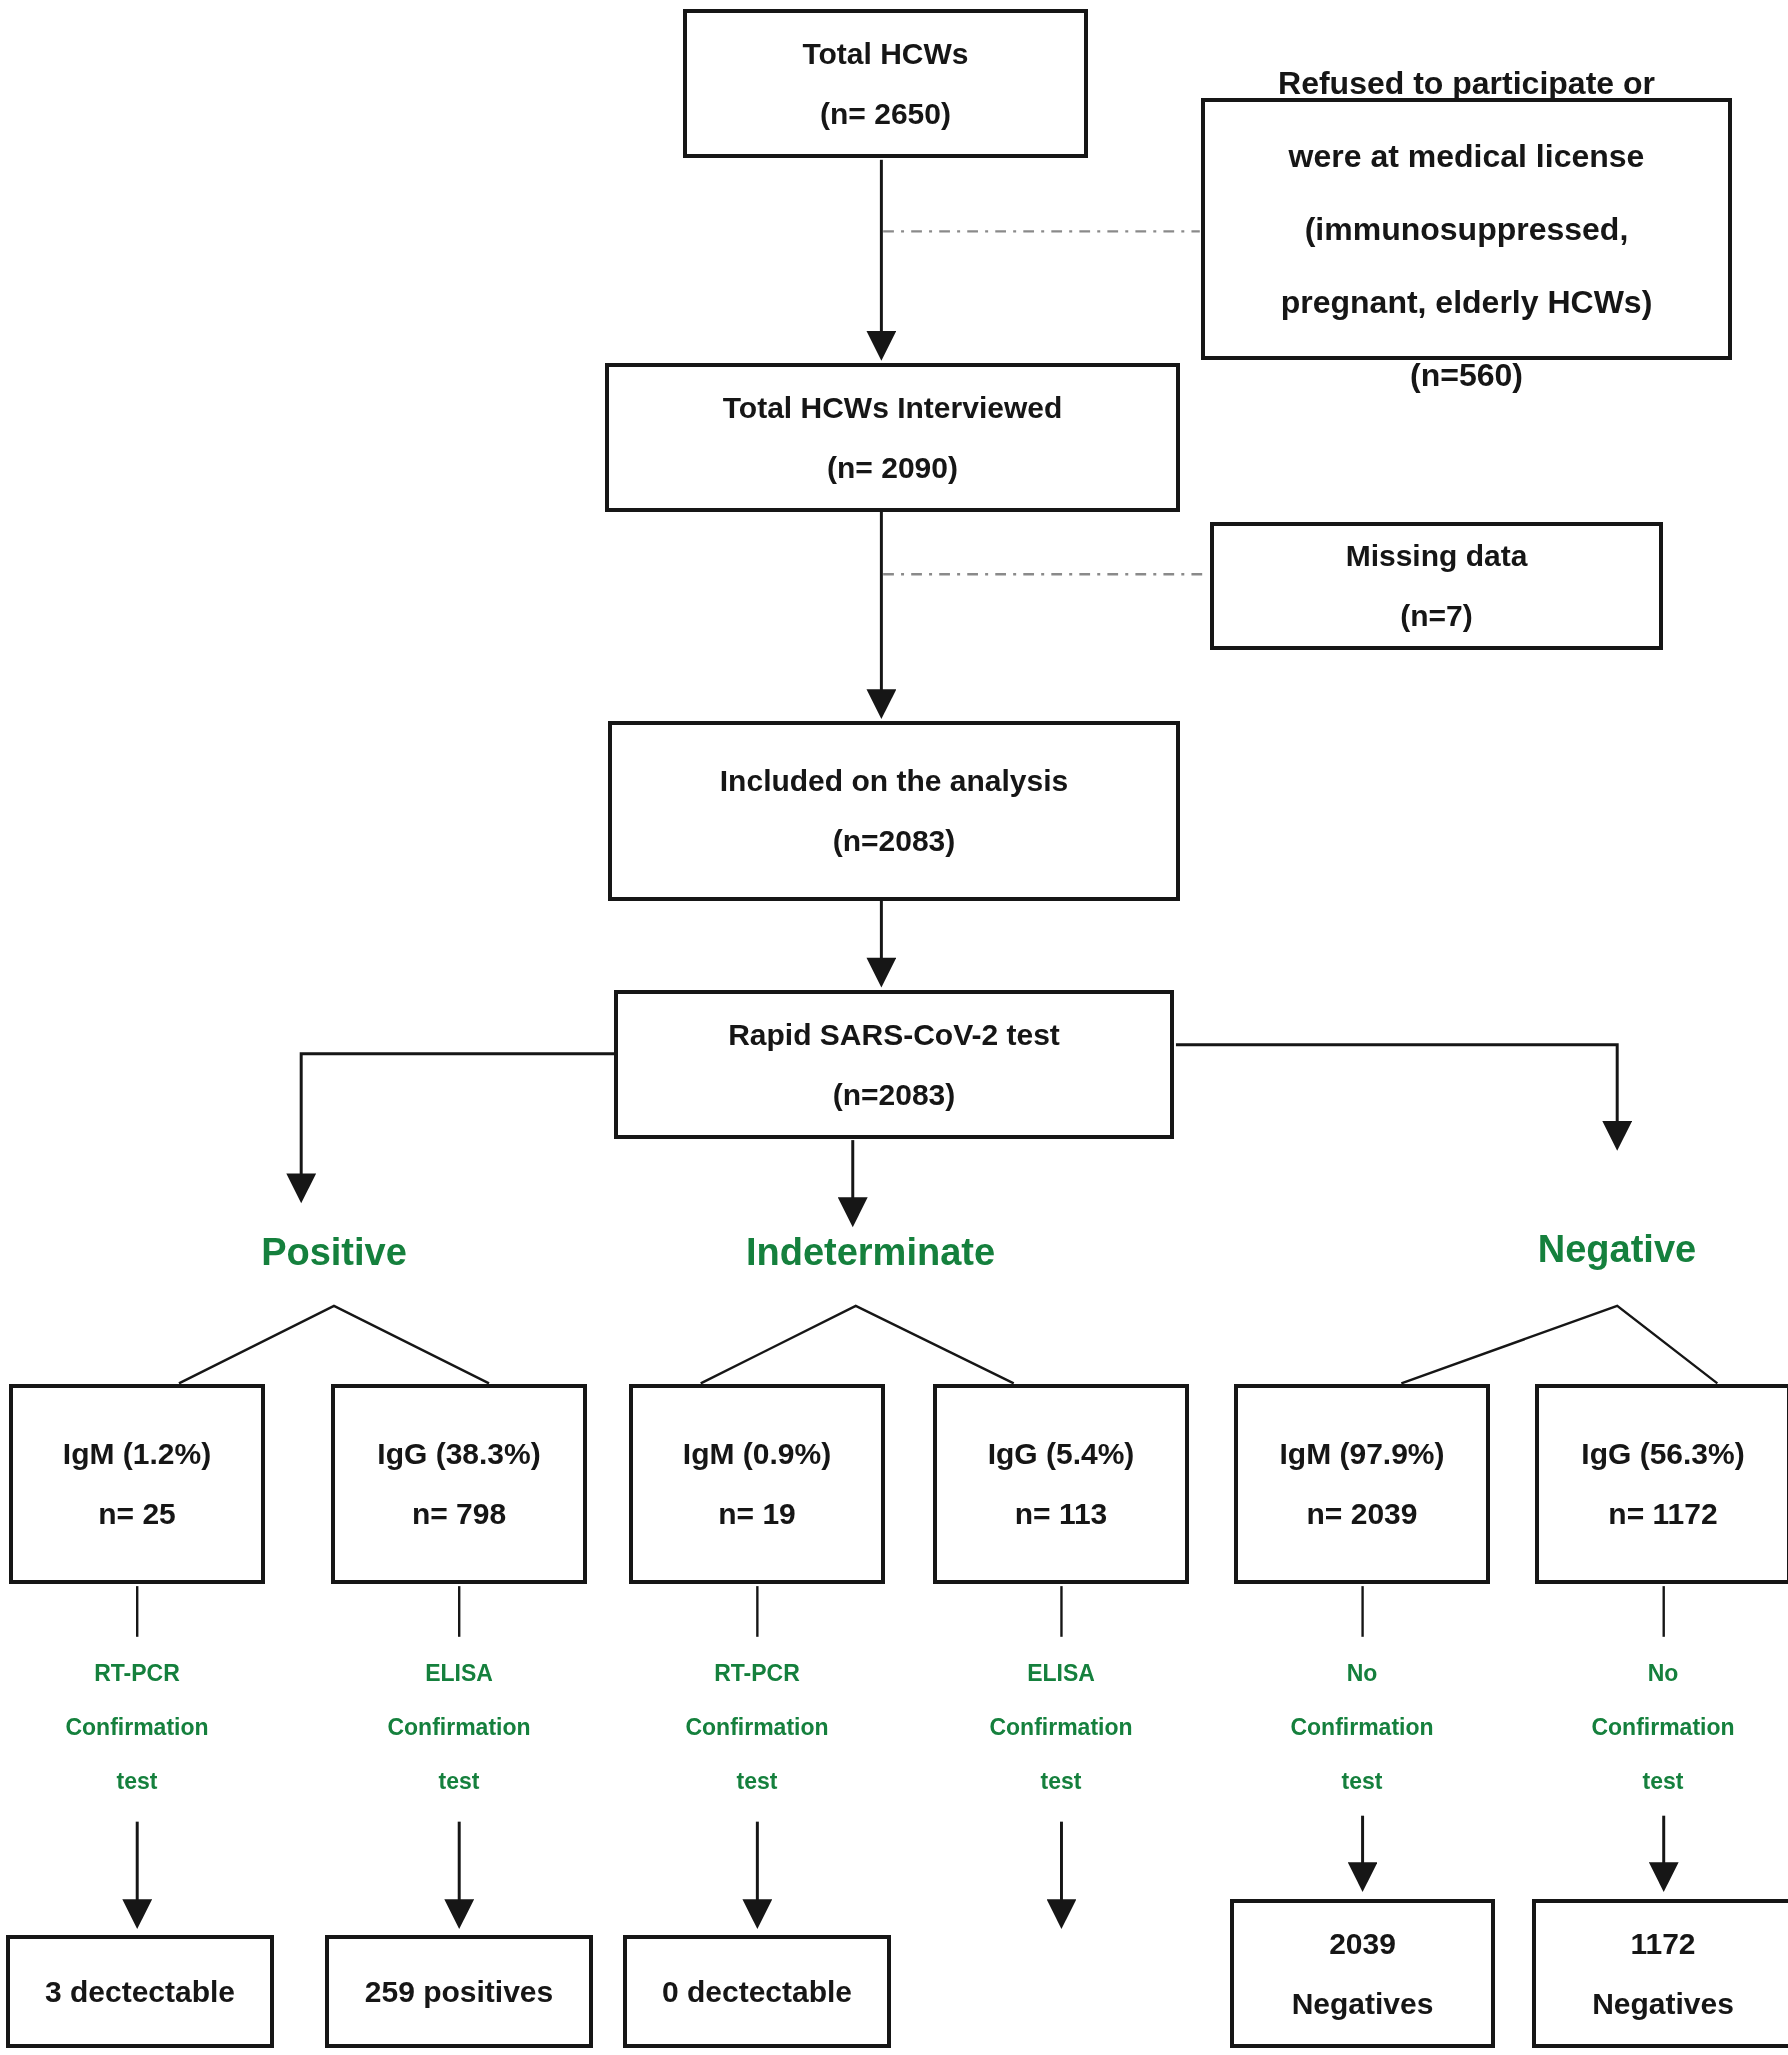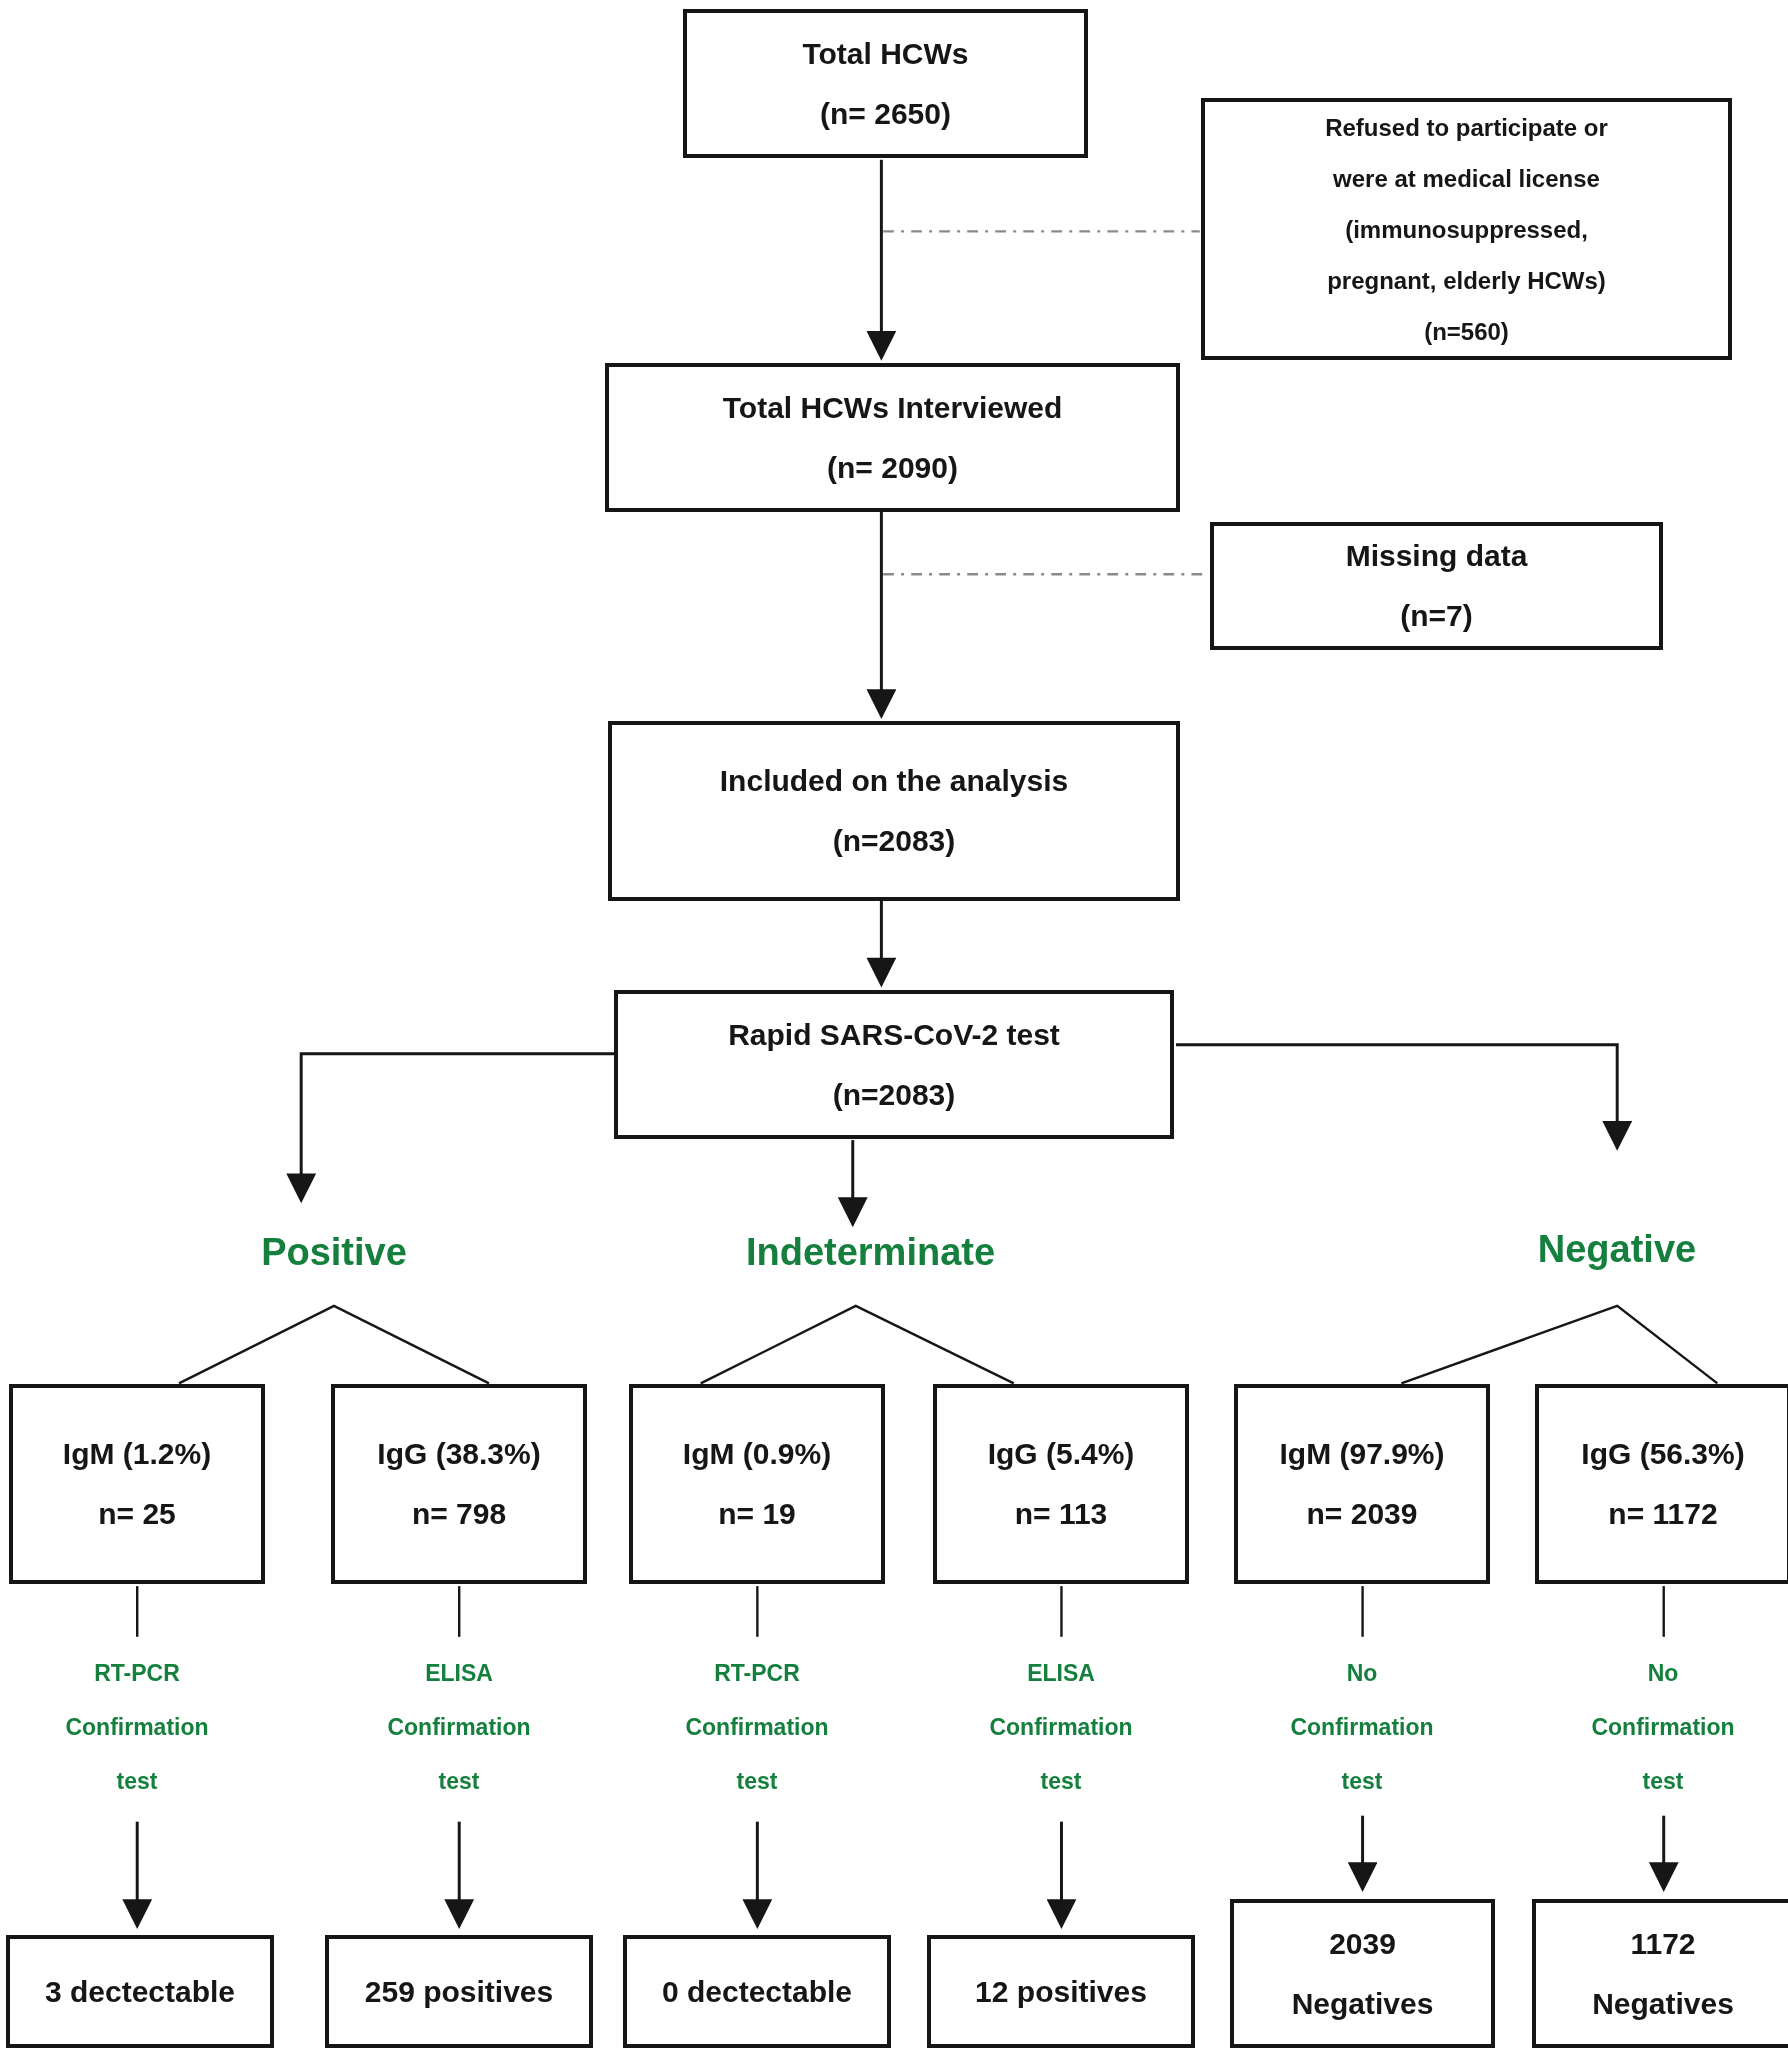--- a/index.html
+++ b/index.html
@@ -11,21 +11,21 @@
   svg.wires { position: absolute; left: 0; top: 0; width: 1789px; height: 2056px; }
   .box {
     position: absolute; box-sizing: border-box;
     border: 4.8px solid #161616; background: #ffffff;
     display: flex; align-items: center; justify-content: center;
   }
   .box-text {
     white-space: pre-line; text-align: center;
     font-weight: bold; font-size: 30px; line-height: 60px; color: #161616;
   }
-  .box-text.small { font-size: 24px; line-height: 51px; }
+  .box-text.small { font-size: 32px; line-height: 73px; }
   .free-label {
     position: absolute; text-align: center; white-space: pre-line;
     font-weight: bold; color: #15803d;
   }
   .free-label.branch { font-size: 38px; line-height: 48px; }
   .free-label.confirm { font-size: 23px; line-height: 54px; }
 </style>
 </head>
 <body>
 
@@ -151,23 +151,20 @@
 
   <div class="box" style="left:6px;top:1935px;width:268px;height:113px">
     <div class="box-text">3 dectectable</div>
   </div>
   <div class="box" style="left:325px;top:1935px;width:268px;height:113px">
     <div class="box-text">259 positives</div>
   </div>
   <div class="box" style="left:623px;top:1935px;width:268px;height:113px">
     <div class="box-text">0 dectectable</div>
   </div>
-  <div class="box" style="left:927px;top:1935px;width:268px;height:113px">
-    <div class="box-text">12 positives</div>
-  </div>
   <div class="box" style="left:1230px;top:1899px;width:265px;height:149px">
     <div class="box-text">2039
 Negatives</div>
   </div>
   <div class="box" style="left:1532px;top:1899px;width:262px;height:149px">
     <div class="box-text">1172
 Negatives</div>
   </div>
 
 </div>

